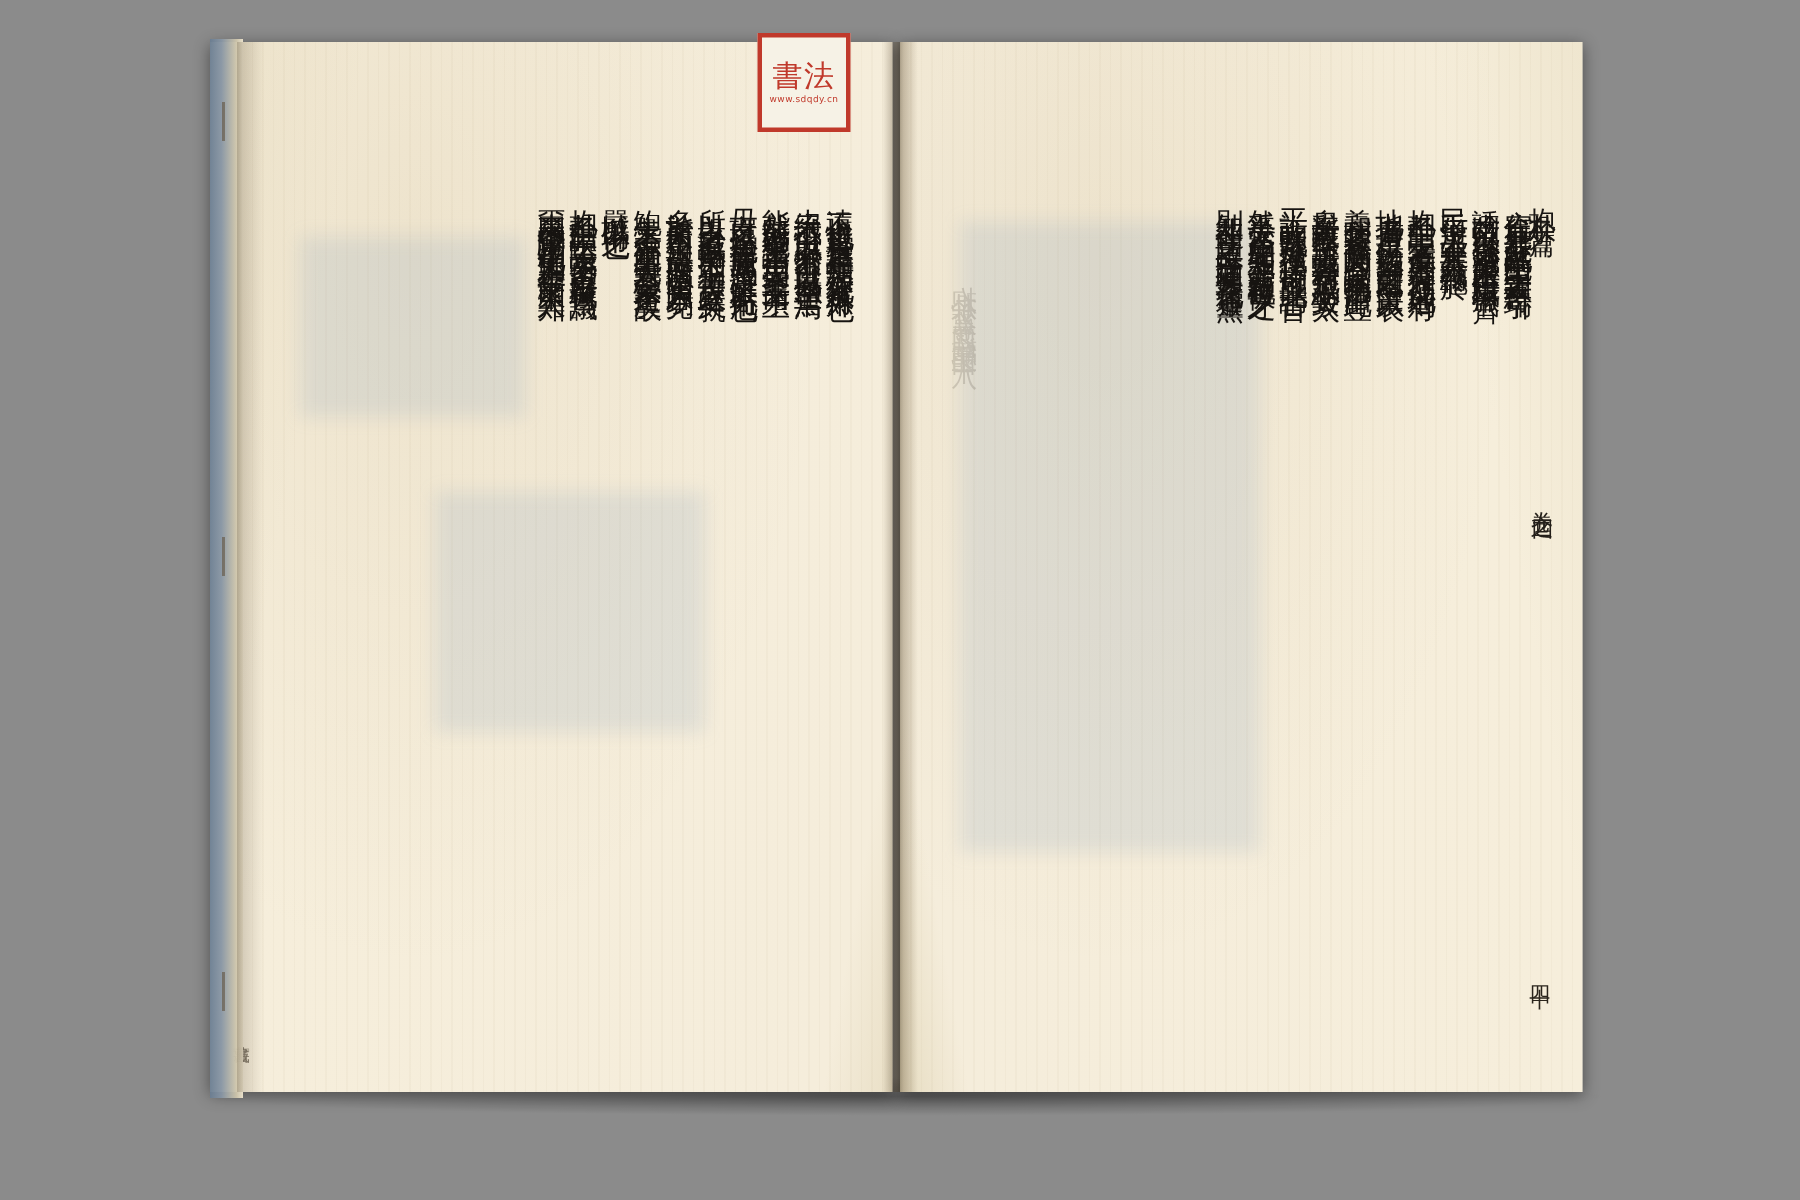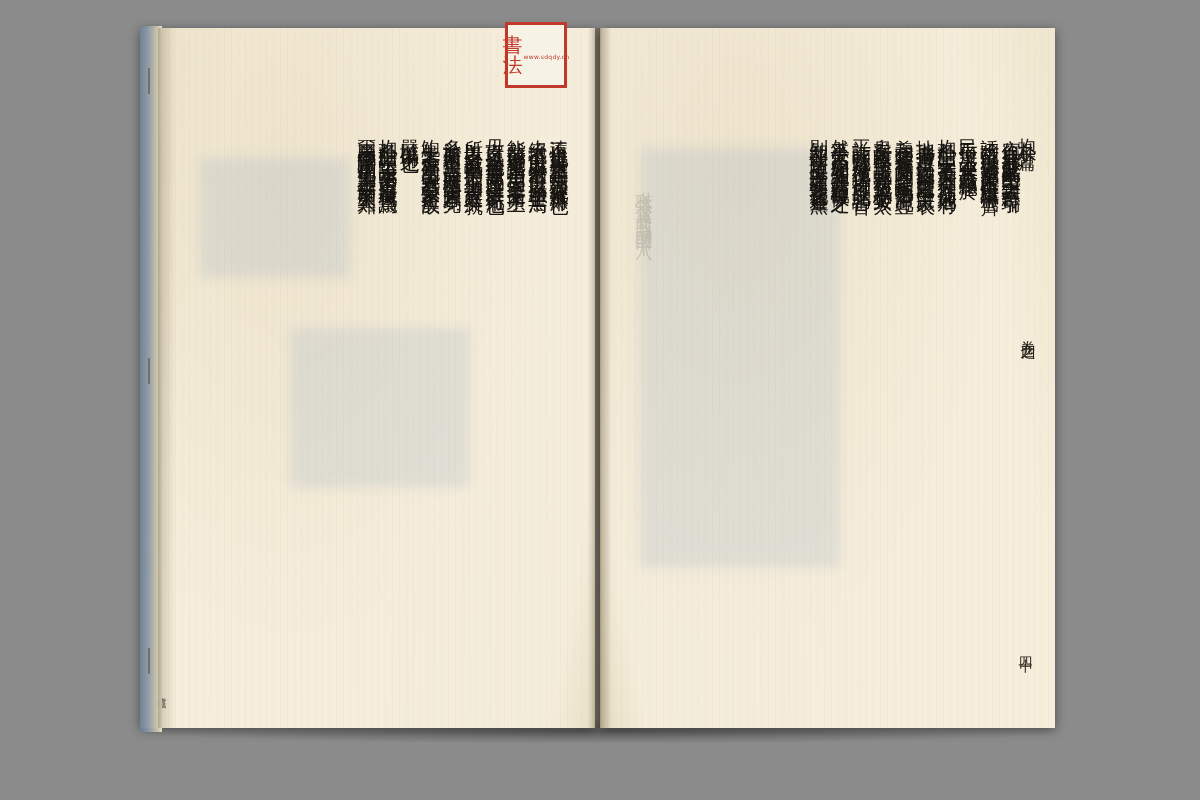--- a/index.html
+++ b/index.html
@@ -194,21 +194,21 @@
   .seal {
     position: absolute;
     left: 505px;
     top: 22px;
     width: 62px;
     height: 66px;
     background: #f6f2e6;
     border: 3px solid #c0392b;
     box-sizing: border-box;
     display: flex;
-    flex-direction: row;
+    flex-direction: column;
     align-items: center;
     justify-content: center;
   }
   .seal .glyphs {
     color: #c0392b;
     font-family: "DejaVu Serif", serif;
     font-size: 20px;
     letter-spacing: 1px;
     line-height: 1.0;
     text-align: center;

